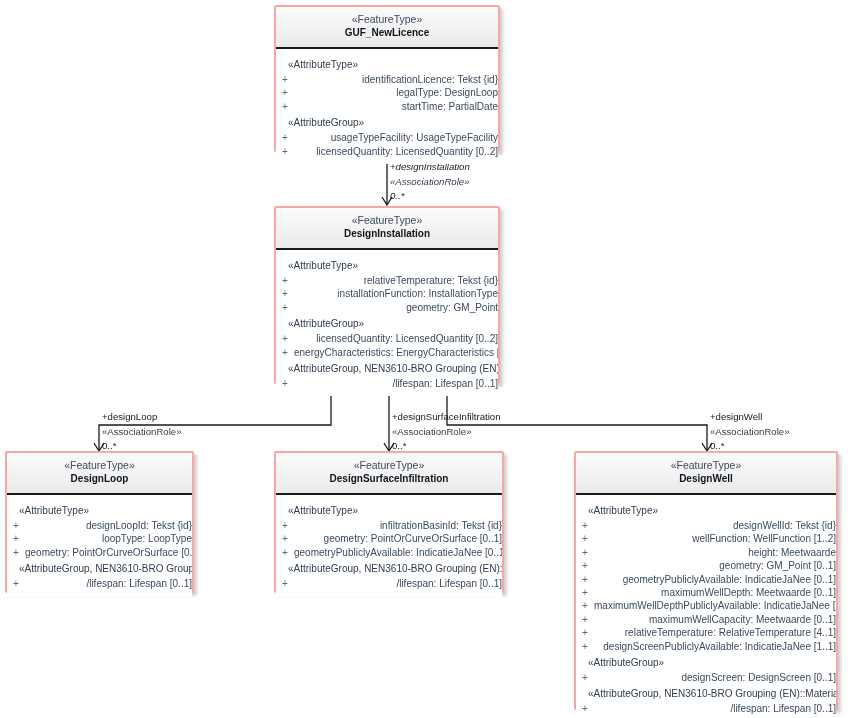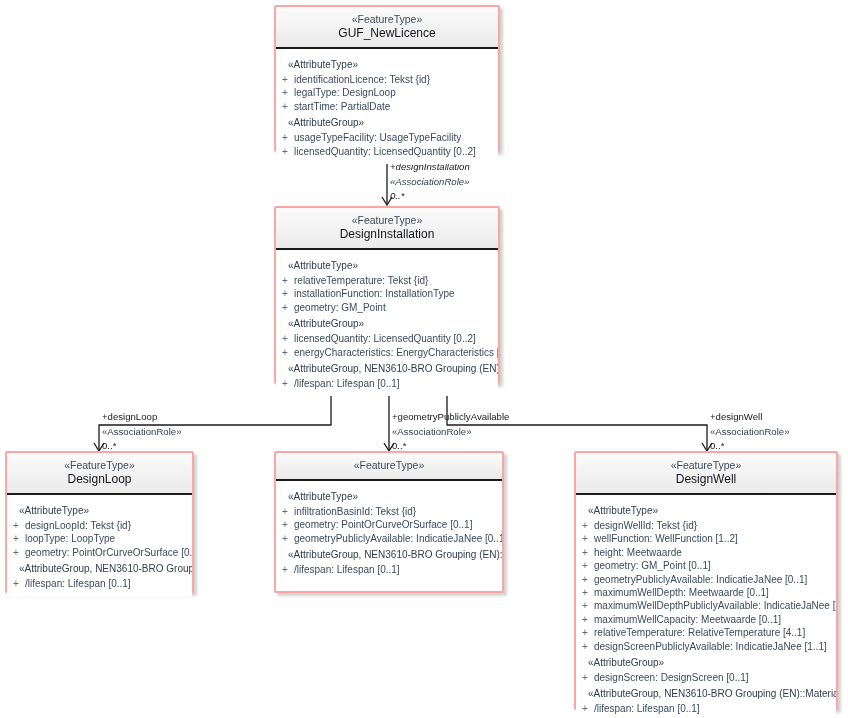--- a/index.html
+++ b/index.html
@@ -44,22 +44,22 @@
     text-align: center;
     padding: 6px 4px 7px 4px;
   }
   .stereotype {
     font-size: 10.5px;
     color: #3c4a5a;
     line-height: 13px;
     white-space: nowrap;
   }
   .classname {
-    font-size: 12px;
-    font-weight: normal;
+    font-size: 10px;
+    font-weight: bold;
     color: #12151a;
     line-height: 14px;
     white-space: nowrap;
   }
   .uml-body {
     padding: 6px 0 6px 0;
     background: #ffffff;
   }
   .grp-label {
     font-size: 10px;
@@ -81,20 +81,21 @@
   .attr-vis {
     width: 18px;
     flex: 0 0 18px;
     text-align: center;
     color: #5a6a7a;
   }
   .attr-text {
     flex: 1 1 auto;
     overflow: hidden;
     text-overflow: clip;
+    text-align: right;
   }
 
   
   .assoc-label {
     position: absolute;
     font-size: 9.6px;
     color: #15181c;
     line-height: 14.5px;
     white-space: nowrap;
   }
@@ -137,21 +138,21 @@
     <div class="mult">0..*</div>
   </div>
 
   <div class="assoc-label" style="left:102px; top:410px;">
     <div class="role">+designLoop</div>
     <div class="stereo">«AssociationRole»</div>
     <div class="mult">0..*</div>
   </div>
 
   <div class="assoc-label" style="left:392px; top:410px;">
-    <div class="role">+geometryPubliclyAvailable</div>
+    <div class="role">+designSurfaceInfiltration</div>
     <div class="stereo">«AssociationRole»</div>
     <div class="mult">0..*</div>
   </div>
 
   <div class="assoc-label" style="left:710px; top:410px;">
     <div class="role">+designWell</div>
     <div class="stereo">«AssociationRole»</div>
     <div class="mult">0..*</div>
   </div>
 
@@ -245,20 +246,21 @@
       <div class="attr-row">
         <span class="attr-vis">+</span>
         <span class="attr-text">/lifespan: Lifespan [0..1]</span>
       </div>
     </div>
   </div>
 
   <div class="uml-class" style="left:274px; top:451px; width:230px; height:142px;">
     <div class="uml-header">
       <div class="stereotype">«FeatureType»</div>
+      <div class="classname">DesignSurfaceInfiltration</div>
     </div>
     <div class="uml-body">
       <div class="grp-label">«AttributeType»</div>
       <div class="attr-row">
         <span class="attr-vis">+</span>
         <span class="attr-text">infiltrationBasinId: Tekst {id}</span>
       </div>
       <div class="attr-row">
         <span class="attr-vis">+</span>
         <span class="attr-text">geometry: PointOrCurveOrSurface [0..1]</span>

